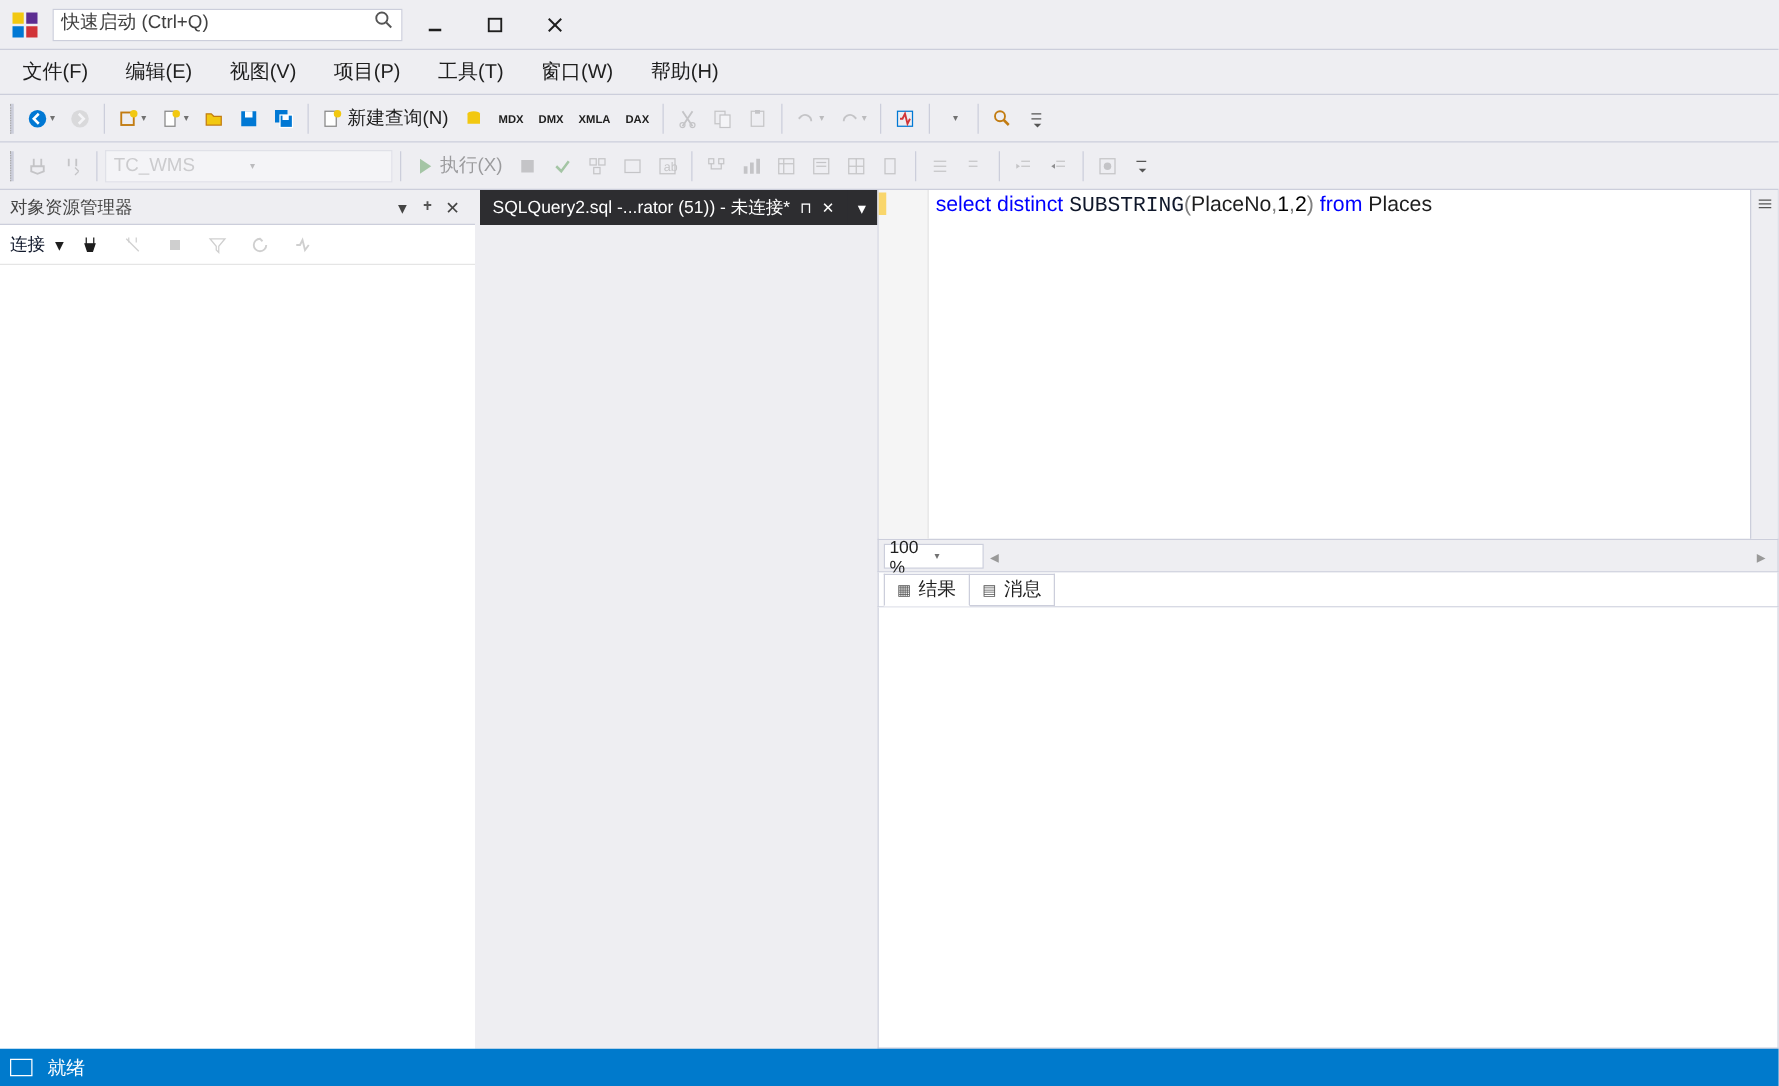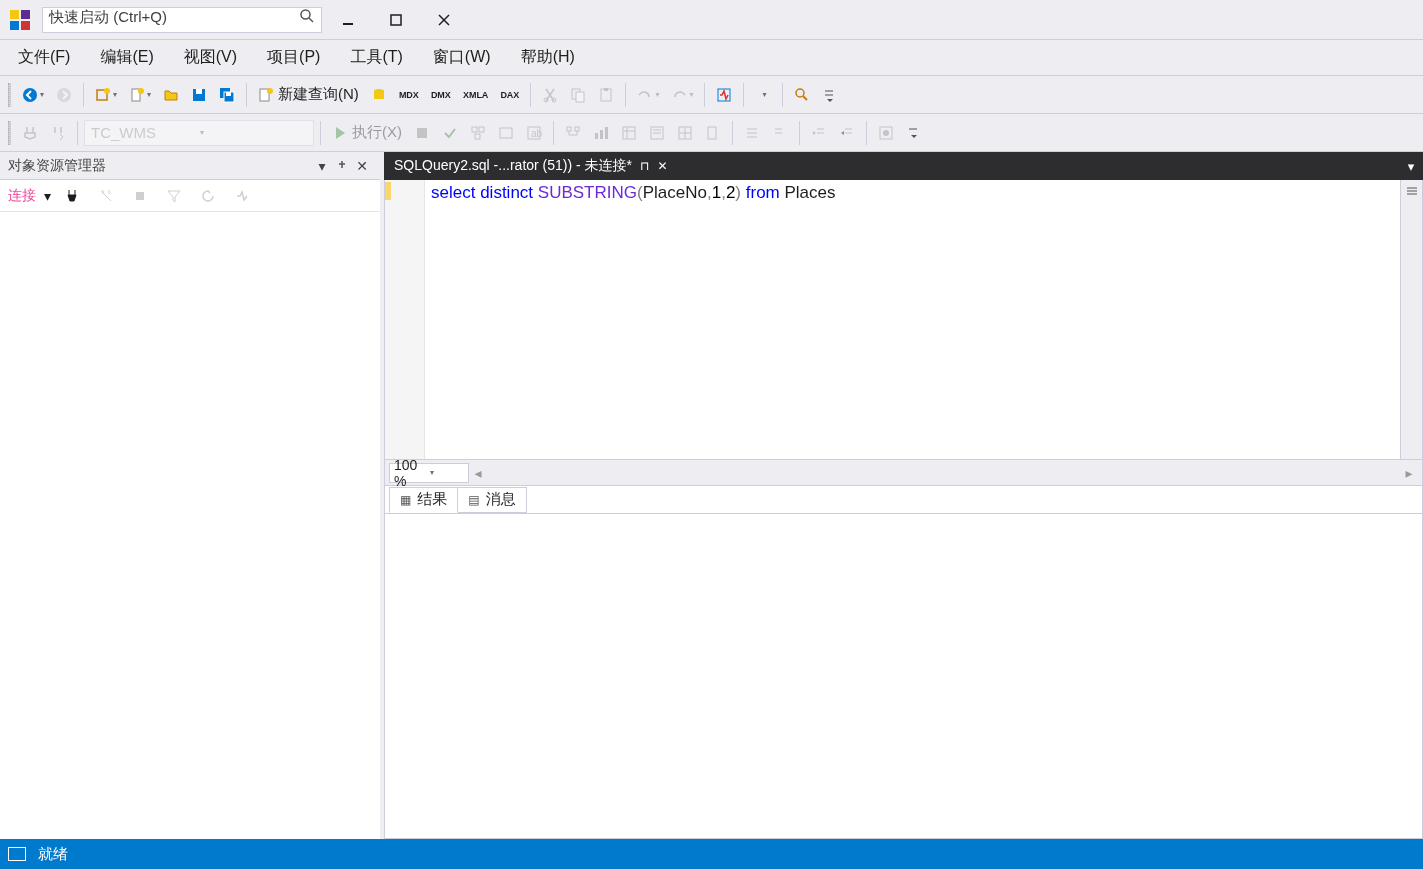--- a/index.html
+++ b/index.html
@@ -30,39 +30,39 @@
 
 
 .main { flex: 1; display: flex; min-height: 0; }
 
 
 .objexp { width: 384px; border-right: 4px solid #eeeef2; display: flex; flex-direction: column; background: #fff; }
 .objexp-title { height: 28px; background: #eeeef2; border-bottom: 1px solid #cccedb; display: flex; align-items: center; padding: 0 8px; font-size: 14px; color: #444; }
 .objexp-title span { flex: 1; }
 .objexp-title .pinbtn { width: 20px; display: flex; justify-content: center; cursor: pointer; }
 .objexp-toolbar { height: 32px; display: flex; align-items: center; padding: 0 8px; gap: 8px; border-bottom: 1px solid #e5e5e5; font-size: 14px; }
-.objexp-toolbar .label { color: #ec4899; }
+.objexp-toolbar .label { color: #0f172a; }
 .objexp-body { flex: 1; background: #fff; }
 
 
-.editarea { flex: 1; display: flex; flex-direction: column; background: #eeeef2; }
+.editarea { flex: 1; display: flex; flex-direction: row; background: #eeeef2; }
 .tabbar { height: 28px; background: #2d2d30; display: flex; align-items: stretch; }
 .tab { background: #2d2d30; color: #fff; padding: 0 10px; display: flex; align-items: center; gap: 8px; font-size: 14px; cursor: pointer; }
 .tab .pin,.tab .close { font-size: 12px; cursor: pointer; }
 .tabbar .spacer { flex: 1; }
 .tabbar .dropdown { width: 24px; color: #fff; display: flex; align-items: center; justify-content: center; cursor: pointer; }
 
 .editor-wrap { display: flex; flex-direction: column; flex: 1; min-height: 0; }
 .editor { background: #fff; height: 280px; display: flex; border: 1px solid #cccedb; border-top: none; position: relative; }
 .editor .gutter { width: 40px; background: #f5f5f5; border-right: 1px solid #e5e5e5; }
 .editor .gutter .mark { width: 6px; height: 18px; background: #f9d66b; margin-left: 0; margin-top: 2px; }
 .editor .code { flex: 1; padding: 2px 6px; font-family: Consolas, monospace; font-size: 17px; line-height: 20px; white-space: pre; }
 .editor .splithandle { width: 22px; background: #eeeef2; border-left: 1px solid #cccedb; display: flex; align-items: flex-start; justify-content: center; }
 .kw { color: #0000ff; }
-.fn { color: #6d28d9; }
+.fn { color: #0f172a; font-family: Liberation Mono, monospace; }
 .punct { color: #808080; }
 .num { color: #000; }
 
 .zoombar { height: 26px; background: #eeeef2; border: 1px solid #cccedb; border-top: none; display: flex; align-items: center; padding: 0 4px; font-size: 14px; }
 .zoombar .zoomsel { width: 80px; height: 20px; border: 1px solid #cccedb; background: #fff; display: flex; align-items: center; padding: 0 4px; }
 .zoombar .zoomsel span { flex: 1; }
 .zoombar .scrollarrow { width: 18px; text-align: center; color: #999; cursor: pointer; }
 .zoombar .scrolltrack { flex: 1; }
 
 .resulttabs { height: 28px; display: flex; align-items: center; background: #fff; border: 1px solid #cccedb; border-top: none; padding: 0 4px; gap: 0; }

